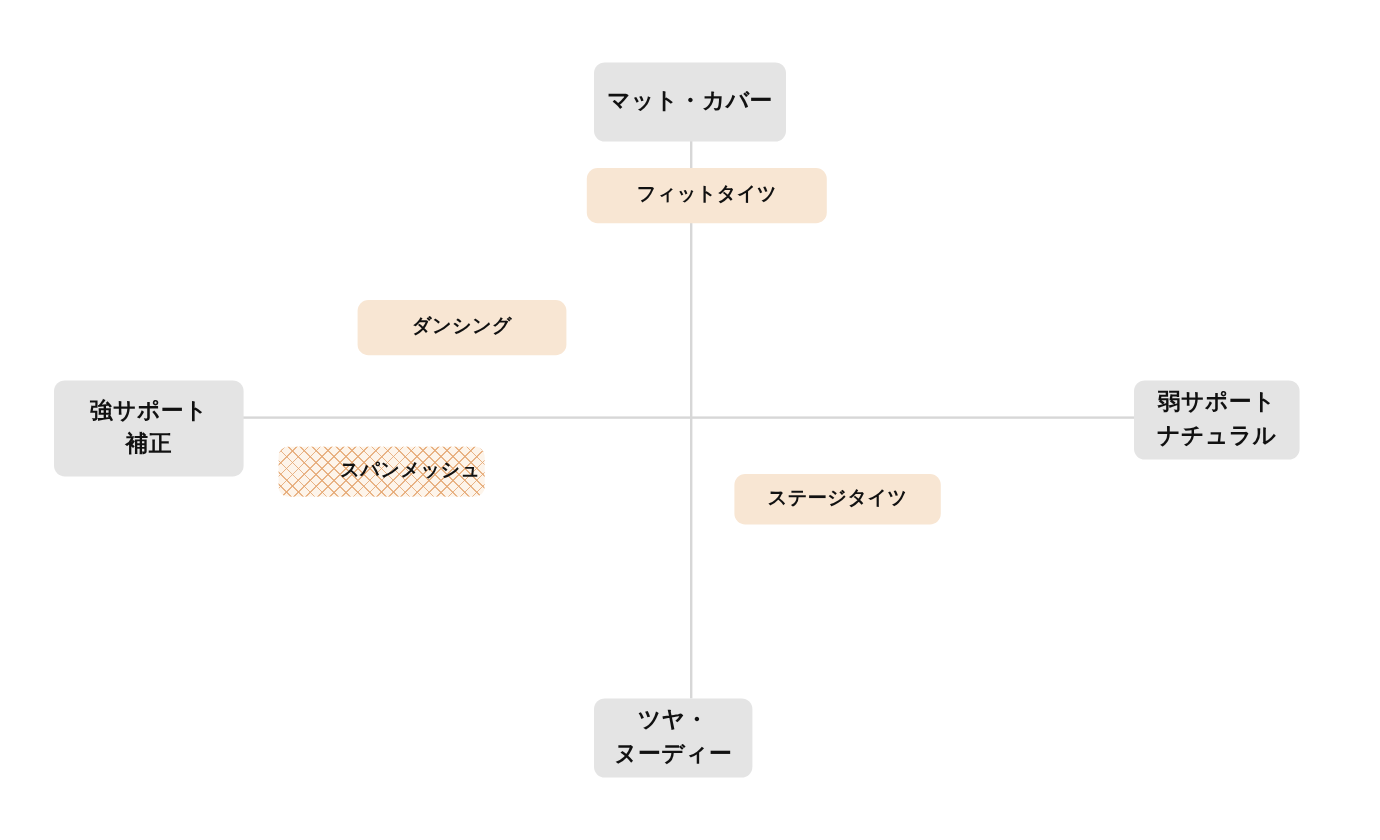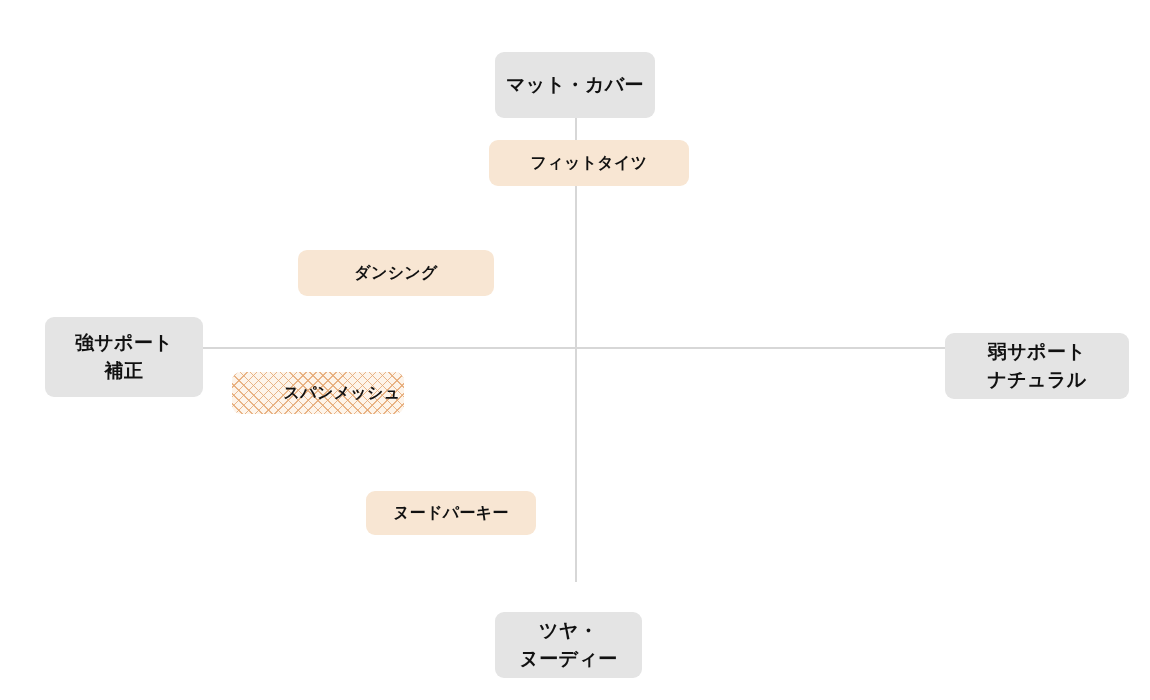--- a/index.html
+++ b/index.html
@@ -84,29 +84,29 @@
         rgba(229,168,116,0.85) 1px,
         rgba(229,168,116,0) 1px,
         rgba(229,168,116,0) 7px);
     font-size: 16px;
     font-weight: 700;
   }
 
   
   #node-matte-cover   { left: 495px; top: 52px;  width: 160px; height: 66px; }
   #node-fit-tights    { left: 489px; top: 140px; width: 200px; height: 46px; }
-  #node-dancing       { left: 298px; top: 250px; width: 196px; height: 46px; }
+  #node-dancing       { left: 298px; top: 250px; width: 174px; height: 46px; }
   #node-dance-mesh    { left: 762px; top: 276px; width: 170px; height: 40px; }
   #node-span-mesh     { left: 232px; top: 372px; width: 172px; height: 42px; padding-left: 48px; }
   #node-stage-tights  { left: 612px; top: 395px; width: 172px; height: 42px; }
   #node-nude-parkey   { left: 366px; top: 491px; width: 170px; height: 44px; }
-  #node-gloss-nudie   { left: 495px; top: 612px; width: 147px; height: 66px; }
+  #node-gloss-nudie   { left: 495px; top: 582px; width: 132px; height: 66px; }
 
   #node-strong-support { left: 45px;  top: 317px; width: 158px; height: 80px; }
-  #node-weak-support   { left: 945px; top: 333px; width: 184px; height: 66px; }
+  #node-weak-support   { left: 945px; top: 317px; width: 138px; height: 66px; }
 </style>
 </head>
 <body>
 
 <div id="map-canvas">
 
   <div class="axis axis-vertical"></div>
   <div class="axis axis-horizontal"></div>
 
   <div class="node pole" id="node-matte-cover">マット・カバー</div>
@@ -120,16 +120,16 @@
   <div class="node pole" id="node-weak-support">弱サポート
 ナチュラル</div>
 
   <div class="node item" id="node-fit-tights">フィットタイツ</div>
 
   <div class="node item" id="node-dancing">ダンシング</div>
 
 
   <div class="node mesh" id="node-span-mesh">スパンメッシュ</div>
 
+  <div class="node item" id="node-stage-tights">ステージタイツ</div>
 
-  <div class="node item" id="node-nude-parkey">ヌードパーキー</div>
 
 </div>
 
 </body></html>

